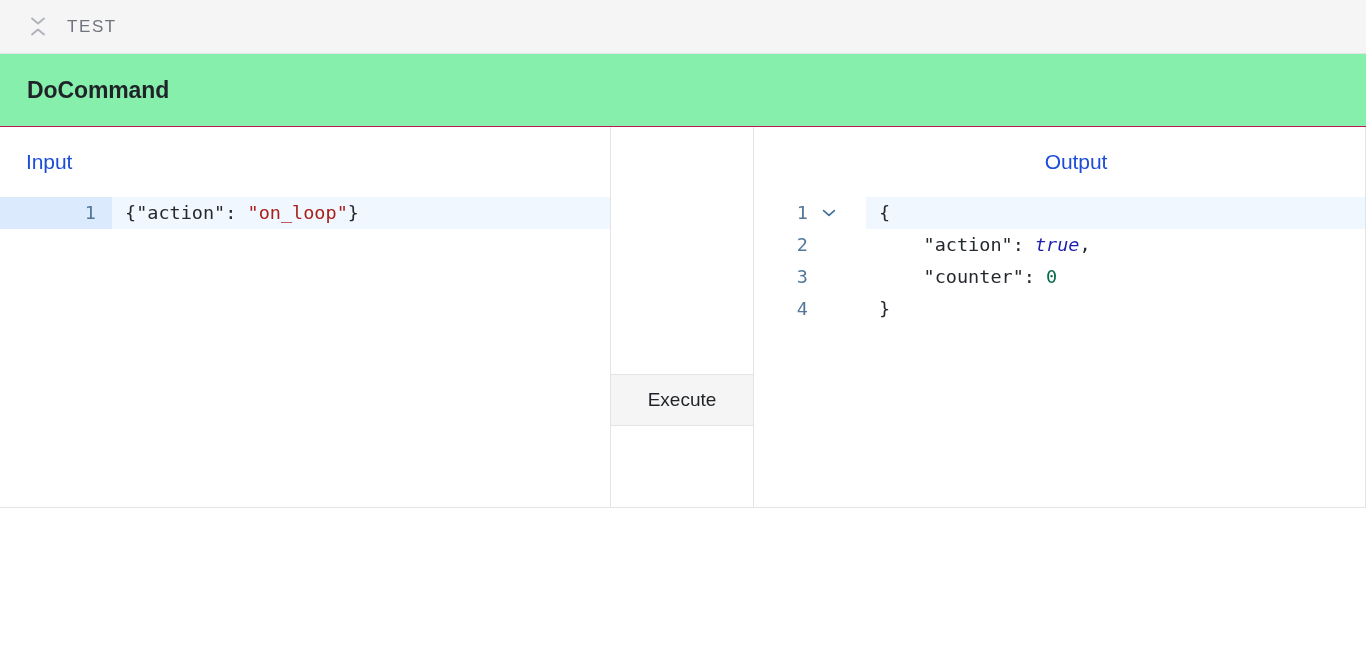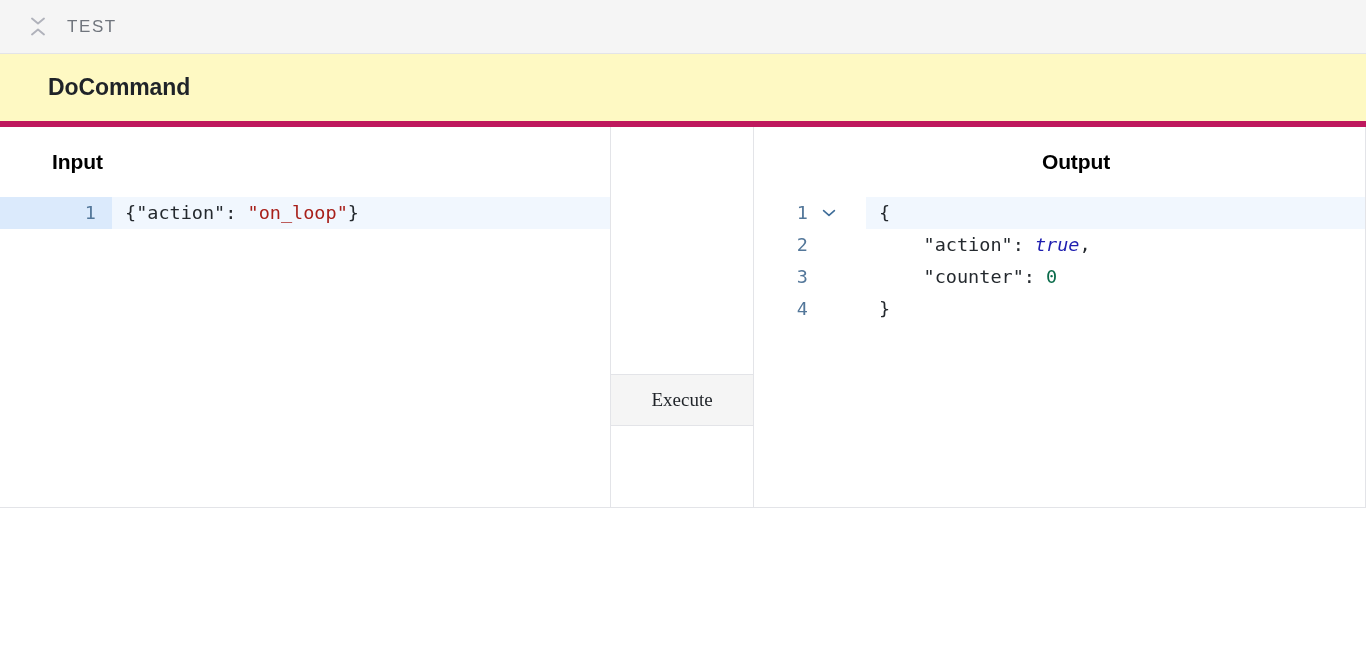--- a/index.html
+++ b/index.html
@@ -52,26 +52,26 @@
     letter-spacing: 1.6px;
     color: #70757d;
     font-weight: 400;
     line-height: 1;
   }
 
   
   .titlerow {
     height: 73px;
     min-height: 73px;
-    background: #fef9c3;
-    border-bottom: 6px solid #be185d;
-    box-sizing: border-box;
-    display: flex;
-    align-items: center;
-    padding-left: 48px;
+    background: #86efac;
+    border-bottom: 1px solid #be185d;
+    box-sizing: border-box;
+    display: flex;
+    align-items: center;
+    padding-left: 27px;
   }
   .titlerow .name {
     font-size: 23px;
     font-weight: 700;
     color: #1f2328;
     letter-spacing: -0.1px;
   }
 
   
   .body {
@@ -101,23 +101,23 @@
     display: flex;
     flex-direction: column;
   }
   .pane-output {
     flex: 1 1 auto;
     border-right: 1px solid #e3e4e8;
   }
 
   .pane-heading {
     font-size: 21px;
-    font-weight: 700;
-    color: #000000;
-    padding: 23px 0 0 52px;
+    font-weight: 400;
+    color: #1d4ed8;
+    padding: 23px 0 0 26px;
     height: 70px;
     box-sizing: border-box;
     letter-spacing: -0.1px;
   }
   .pane-output .pane-heading { padding-left: 33px; text-align: center; }
 
   
   .editor {
     font-family: "DejaVu Sans Mono", monospace;
     font-size: 18.5px;
@@ -188,21 +188,21 @@
   .exec-btn {
     height: 52px;
     min-height: 52px;
     margin: 0 -1px;
     background: #f5f5f5;
     border: 1px solid #e3e4e8;
     box-sizing: border-box;
     display: flex;
     align-items: center;
     justify-content: center;
-    font-family: Liberation Serif, serif;
+    font-family: Liberation Sans, sans-serif;
     font-size: 19px;
     color: #1f2328;
     cursor: pointer;
     user-select: none;
   }
 </style>
 </head>
 <body>
 
 <div class="app">

